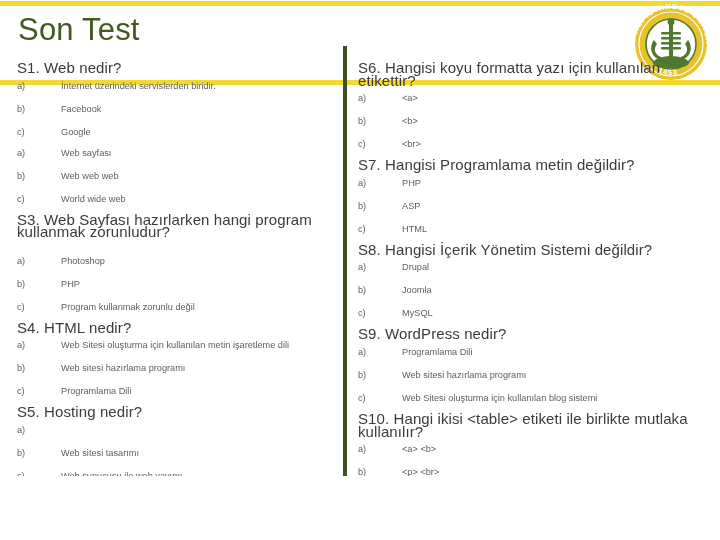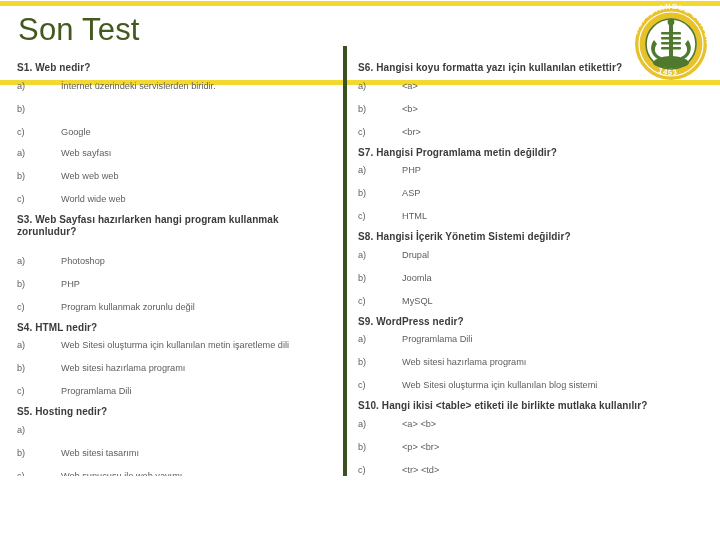--- a/index.html
+++ b/index.html
@@ -62,22 +62,22 @@
 
   
   .column {
     position: absolute;
     top: 62px;
   }
   .col-left  { left: 17px;  width: 322px; }
   .col-right { left: 358px; width: 348px; }
 
   .q {
-    font-size: 10px;
-    font-weight: bold;
+    font-size: 15px;
+    font-weight: normal;
     color: #3B3B3B;
     line-height: 12.6px;
     margin: 0 0 5px 0;
     letter-spacing: 0.1px;
   }
   .q.tight { margin-bottom: 16px; }
 
   .opt {
     font-size: 9.2px;
     color: #5E5E5E;
@@ -166,20 +166,21 @@
 
   <div class="column col-left">
 
     <div class="q">S1. Web nedir?</div>
     <div class="opt">
       <span class="marker">a)</span>
       <span class="text">İnternet üzerindeki servislerden biridir.</span>
     </div>
     <div class="opt">
       <span class="marker">b)</span>
+      <span class="text">Facebook</span>
     </div>
     <div class="opt last">
       <span class="marker">c)</span>
       <span class="text">Google</span>
     </div>
 
     <div class="opt">
       <span class="marker">a)</span>
       <span class="text">Web sayfası</span>
     </div>

